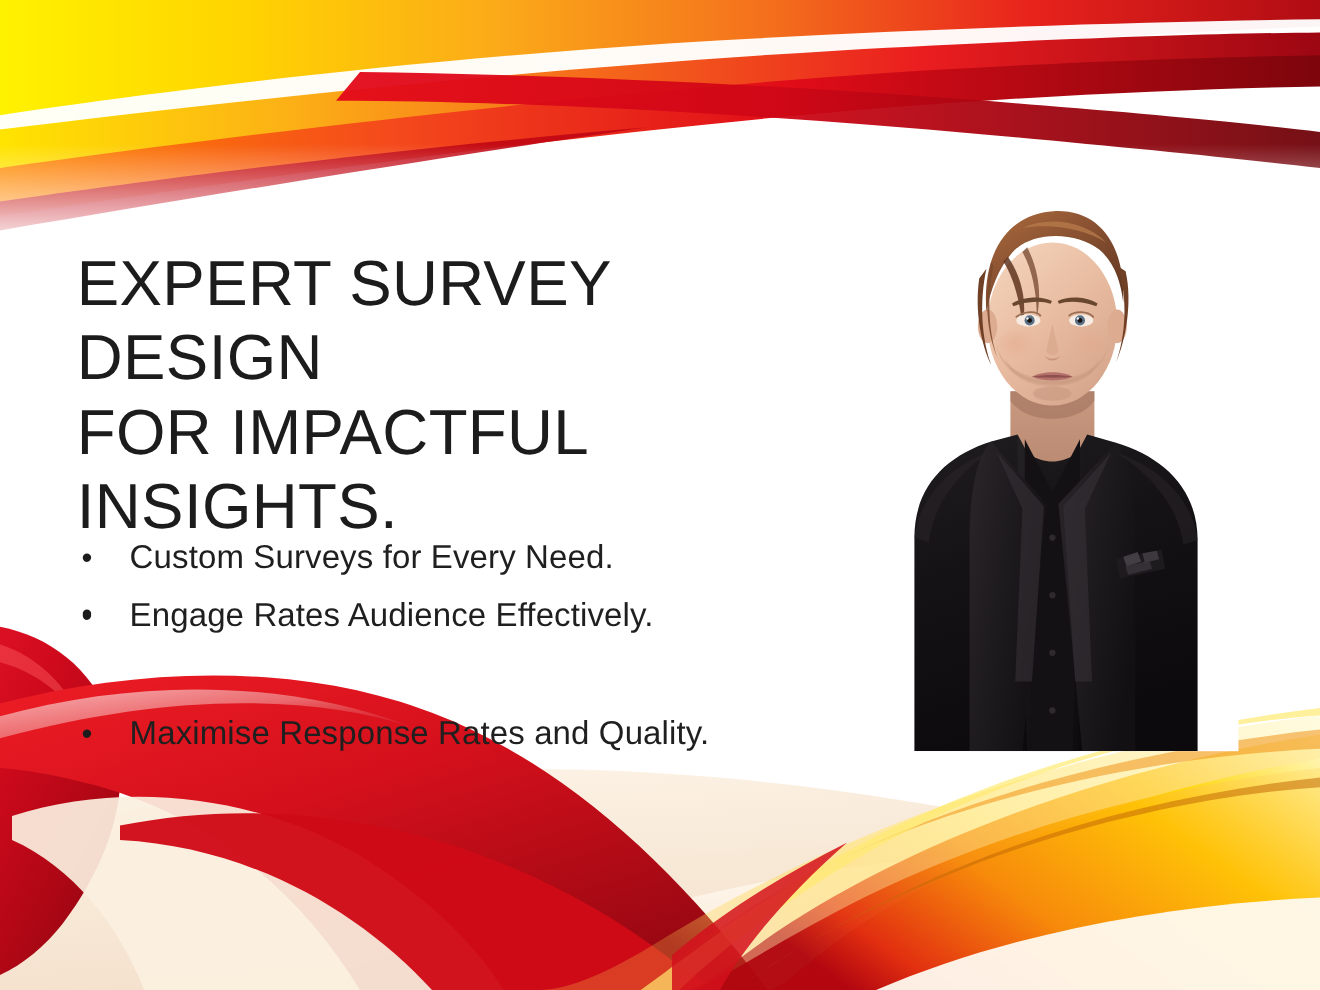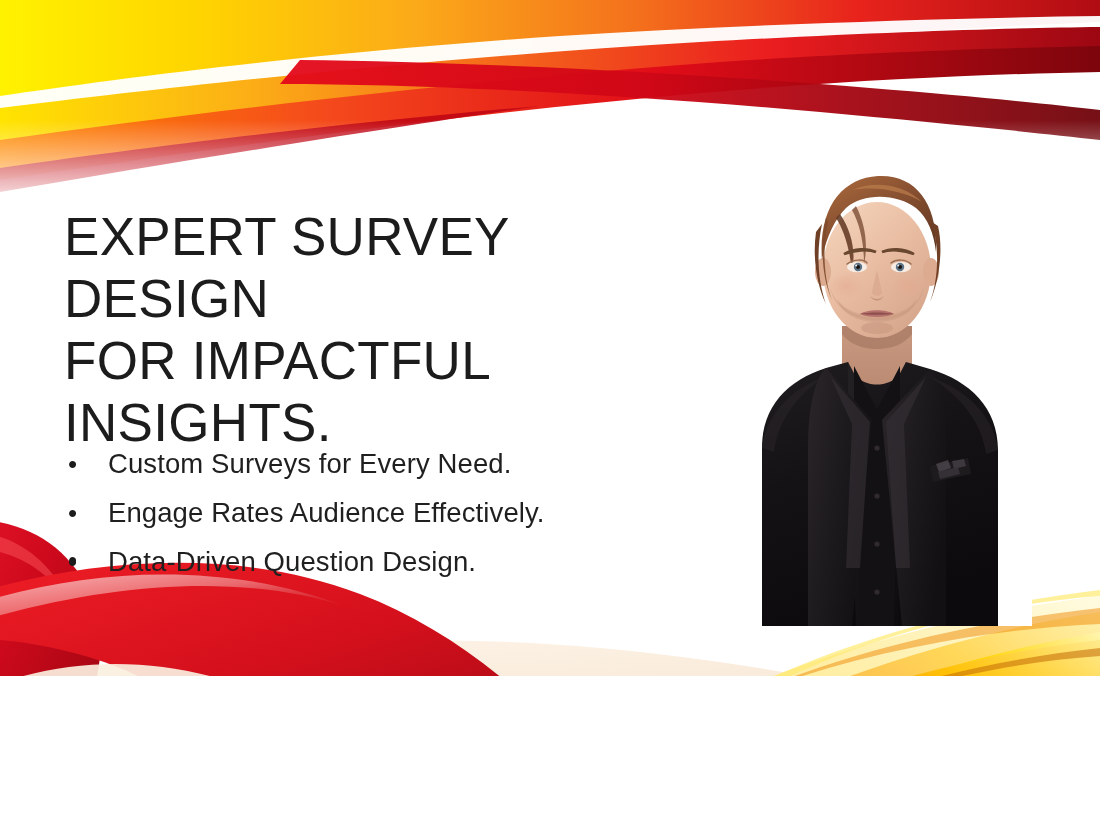--- a/index.html
+++ b/index.html
@@ -7,21 +7,21 @@
     padding: 0;
     background: #ffffff;
   }
   body {
     font-family: "Liberation Sans", sans-serif;
   }
 
   #slide {
     position: relative;
     width: 1100px;
-    height: 676px;
+    height: 825px;
     overflow: hidden;
     background: #ffffff;
   }
 
   
   .bg-layer {
     position: absolute;
     inset: 0;
     width: 1100px;
     height: 825px;
@@ -256,24 +256,24 @@
     <li class="bullet-row">
       <span class="bullet-marker">•</span>
       <span class="bullet-text">Custom Surveys for Every Need.</span>
     </li>
     <li class="bullet-row">
       <span class="bullet-marker">•</span>
       <span class="bullet-text">Engage Rates Audience Effectively.</span>
     </li>
     <li class="bullet-row">
       <span class="bullet-marker">•</span>
-      <span class="bullet-text">Data-Driven Question Design.</span>
     </li>
     <li class="bullet-row">
       <span class="bullet-marker">•</span>
+      <span class="bullet-text">Maximise Response Rates and Quality.</span>
     </li>
   </ul>
 
   <div id="portrait">
     <svg width="310" height="478" viewBox="0 0 310 478" xmlns="http://www.w3.org/2000/svg">
       <defs>
         <linearGradient id="gSuit" x1="0" y1="0" x2="0.3" y2="1">
           <stop offset="0%" stop-color="#201d20"></stop>
           <stop offset="45%" stop-color="#151215"></stop>
           <stop offset="100%" stop-color="#0c0a0c"></stop>

